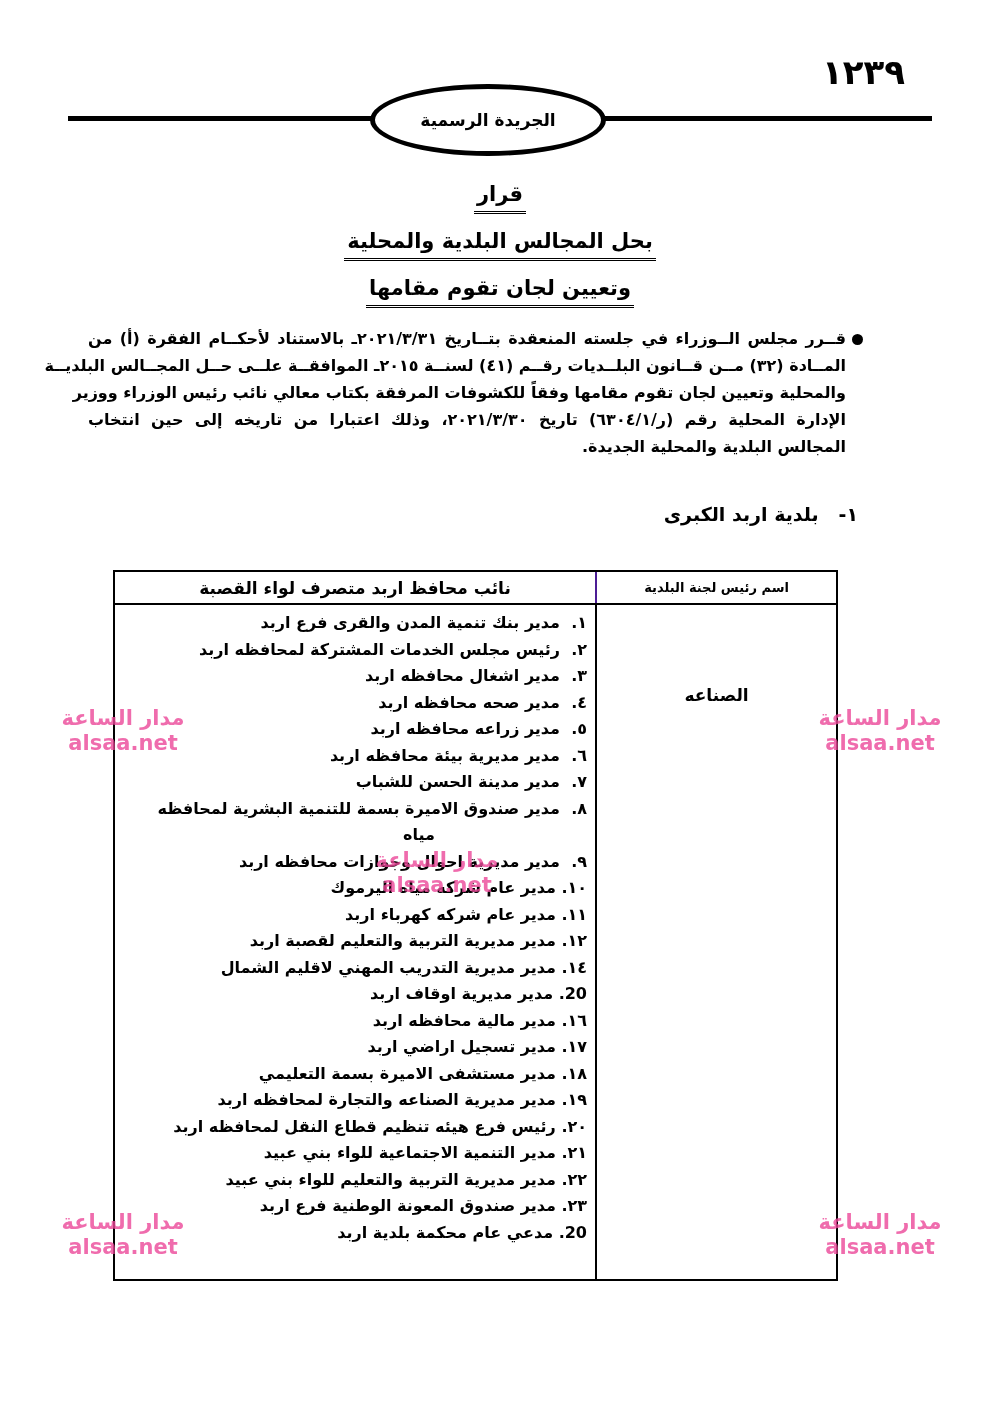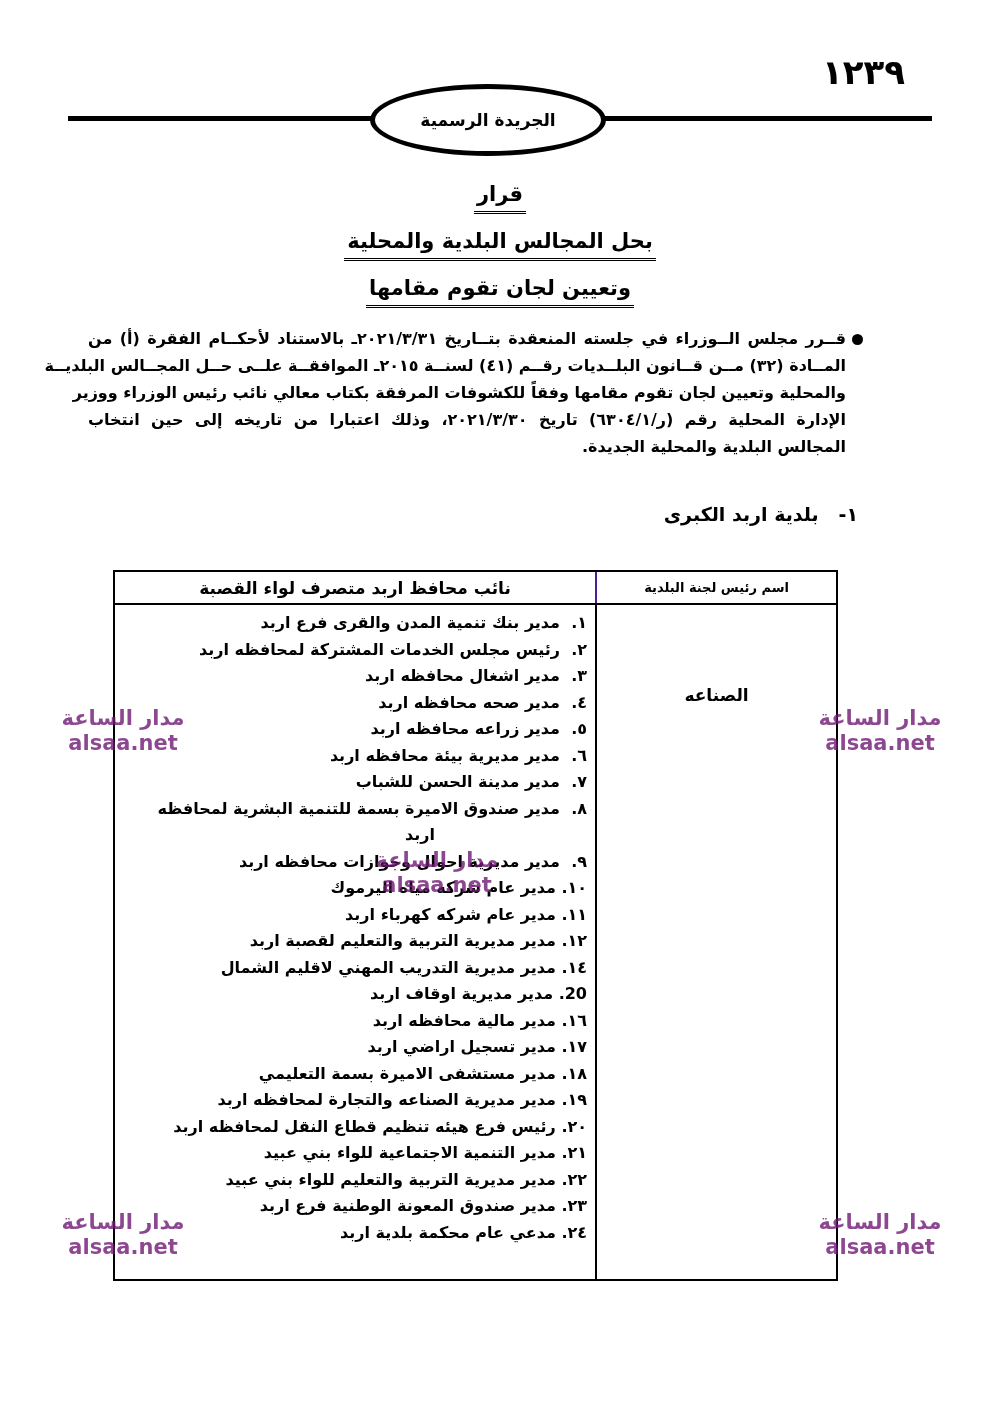--- a/index.html
+++ b/index.html
@@ -36,21 +36,21 @@
   .thead{display:flex;border-bottom:2px solid #000;height:31px;flex:0 0 31px;}
   .th-chair{width:241px;flex:0 0 241px;border-left:2px solid #4c1d95;display:flex;align-items:center;justify-content:center;font-size:13px;box-sizing:border-box;}
   .th-committee{flex:1;display:flex;align-items:center;justify-content:center;font-size:17px;}
   .tbody{display:flex;flex:1;}
   .td-chair{width:241px;flex:0 0 241px;border-left:2px solid #000;text-align:center;padding-top:80px;font-size:17px;box-sizing:border-box;}
   .td-list{flex:1;padding:5px 8px 0 4px;font-size:16px;}
   .member{line-height:26.5px;text-align:right;}
   .member .cont{padding-left:0;padding-right:152px;}
   
   .wm{
-    position:absolute;width:130px;text-align:center;color:#701a75;opacity:.8;
+    position:absolute;width:130px;text-align:center;color:#ec4899;opacity:.8;
     z-index:6;pointer-events:none;direction:rtl;
   }
   .wm .l1{font-size:21px;line-height:25px;display:block;}
   .wm .l2{font-size:21px;line-height:25px;display:block;direction:ltr;}
 </style>
 </head>
 <body>
 
 <div class="page">
 
@@ -93,36 +93,36 @@
     <div class="tbody">
       <div class="td-chair">الصناعه</div>
       <div class="td-list">
           <div class="member">١.&nbsp; مدير بنك تنمية المدن والقرى فرع اربد</div>
           <div class="member">٢.&nbsp; رئيس مجلس الخدمات المشتركة لمحافظه اربد</div>
           <div class="member">٣.&nbsp; مدير اشغال محافظه اربد</div>
           <div class="member">٤.&nbsp; مدير صحه محافظه اربد</div>
           <div class="member">٥.&nbsp; مدير زراعه محافظه اربد</div>
           <div class="member">٦.&nbsp; مدير مديرية بيئة محافظه اربد</div>
           <div class="member">٧.&nbsp; مدير مدينة الحسن للشباب</div>
-          <div class="member">٨.&nbsp; مدير صندوق الاميرة بسمة للتنمية البشرية لمحافظه<div class="cont">اربد</div></div>
+          <div class="member">٨.&nbsp; مدير صندوق الاميرة بسمة للتنمية البشرية لمحافظه<div class="cont">مياه</div></div>
           <div class="member">٩.&nbsp; مدير مديرية احوال وجوازات محافظه اربد</div>
           <div class="member">١٠. مدير عام شركه مياه اليرموك</div>
           <div class="member">١١. مدير عام شركه كهرباء اربد</div>
           <div class="member">١٢. مدير مديرية التربية والتعليم لقصبة اربد</div>
           <div class="member">١٤. مدير مديرية التدريب المهني لاقليم الشمال</div>
           <div class="member">20. مدير مديرية اوقاف اربد</div>
           <div class="member">١٦. مدير مالية محافظه اربد</div>
           <div class="member">١٧. مدير تسجيل اراضي اربد</div>
           <div class="member">١٨. مدير مستشفى الاميرة بسمة التعليمي</div>
           <div class="member">١٩. مدير مديرية الصناعه والتجارة لمحافظه اربد</div>
           <div class="member">٢٠. رئيس فرع هيئه تنظيم قطاع النقل لمحافظه اربد</div>
           <div class="member">٢١. مدير التنمية الاجتماعية للواء بني عبيد</div>
           <div class="member">٢٢. مدير مديرية التربية والتعليم للواء بني عبيد</div>
           <div class="member">٢٣. مدير صندوق المعونة الوطنية فرع اربد</div>
-          <div class="member">٢٤. مدعي عام محكمة بلدية اربد</div>
+          <div class="member">20. مدعي عام محكمة بلدية اربد</div>
         </div>
     </div>
   </div>
 
   <div class="wm" style="left:58px;top:706px;">
     <span class="l1">مدار الساعة</span>
     <span class="l2">alsaa.net</span>
   </div>
   <div class="wm" style="left:815px;top:706px;">
     <span class="l1">مدار الساعة</span>

